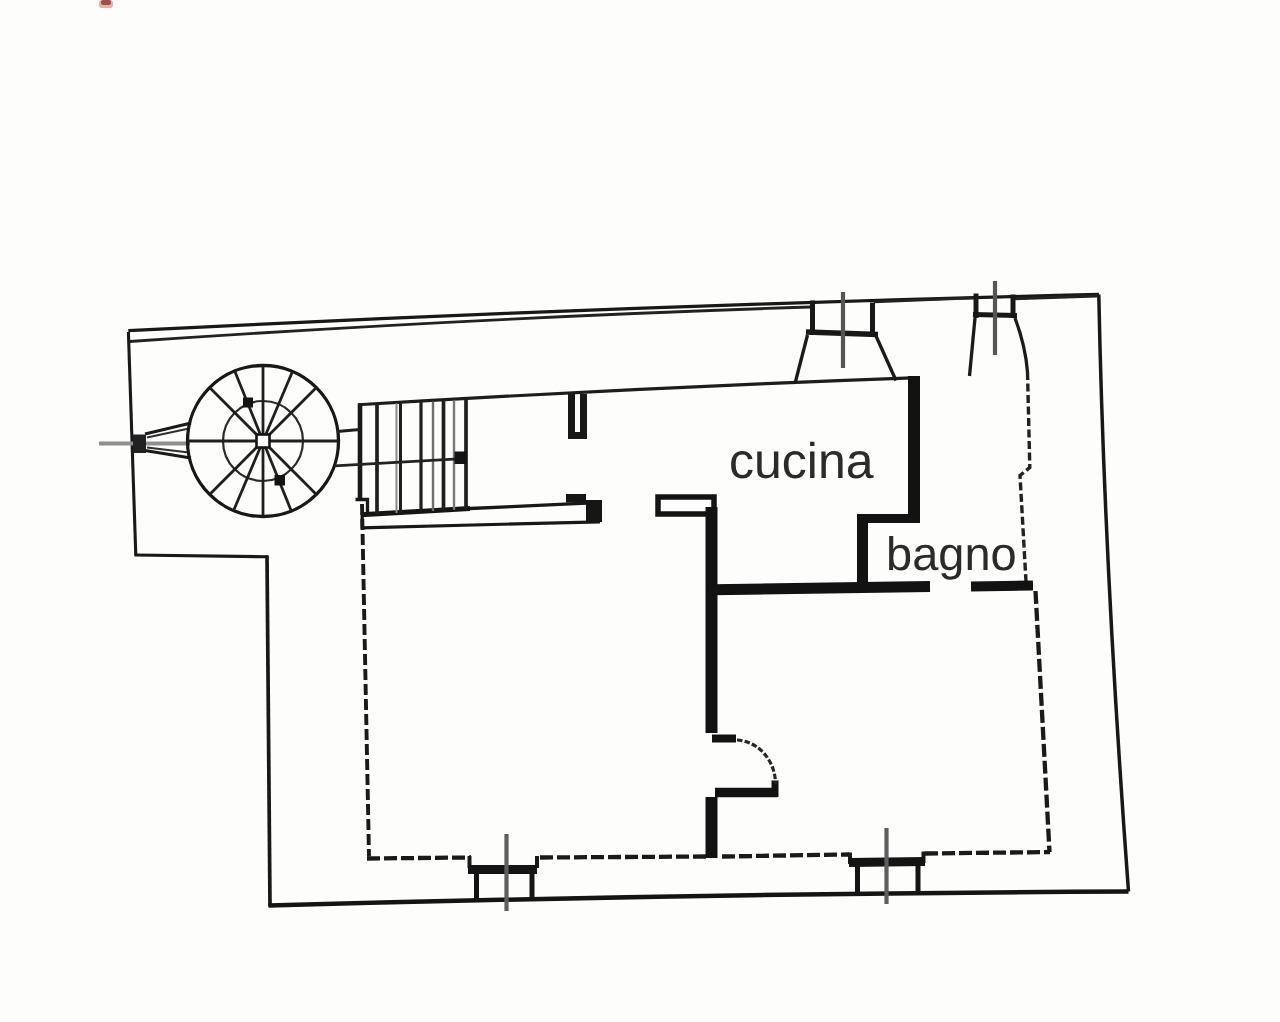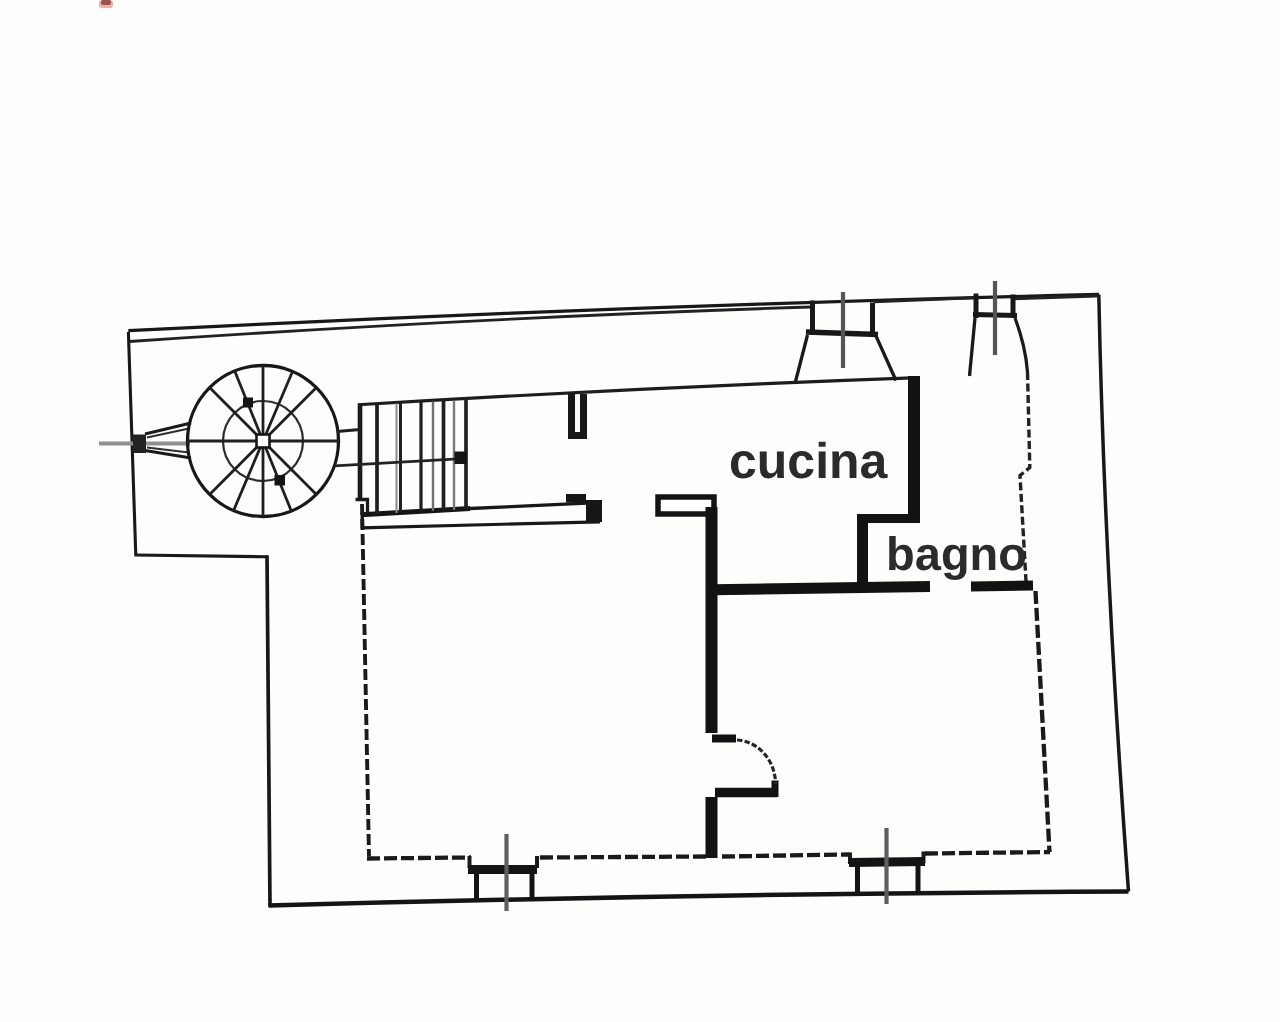--- a/index.html
+++ b/index.html
@@ -1,17 +1,17 @@
 <!DOCTYPE html>
 <html><head>
 <meta charset="utf-8">
 <style>
   html,body{margin:0;padding:0;background:#ffffff;}
   #page{position:relative;width:1280px;height:1022px;background:#5eead4;overflow:hidden;
-        font-family:"Liberation Sans", sans-serif;font-weight:bold;}
+        font-family:"Liberation Sans", sans-serif;}
   svg{position:absolute;left:0;top:0;filter:blur(0.45px);}
 </style>
 </head>
 <body>
 <div id="page">
 <svg width="1280" height="1022" viewBox="0 0 1280 1022">
 
   <rect x="0" y="0" width="1280" height="1022" fill="#fdfdfc"></rect>
 
   <g>

